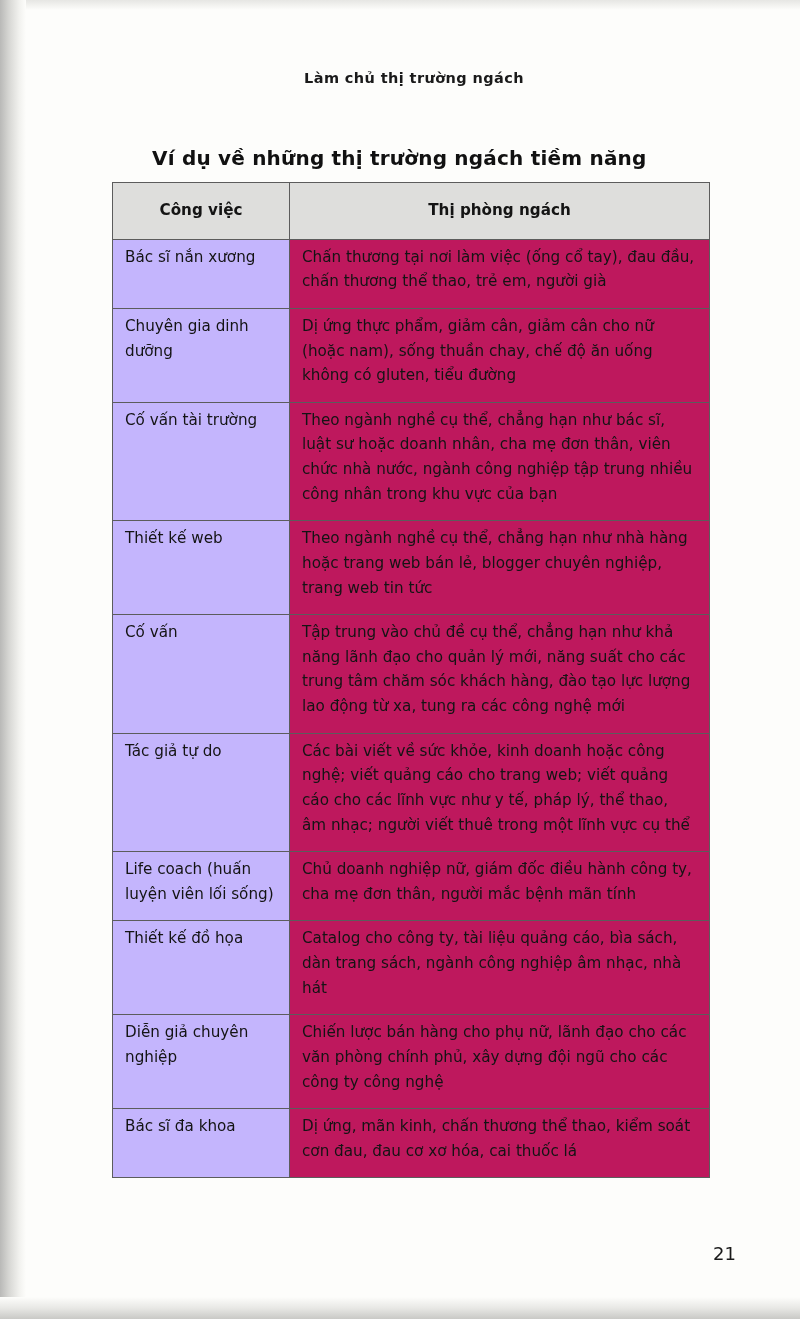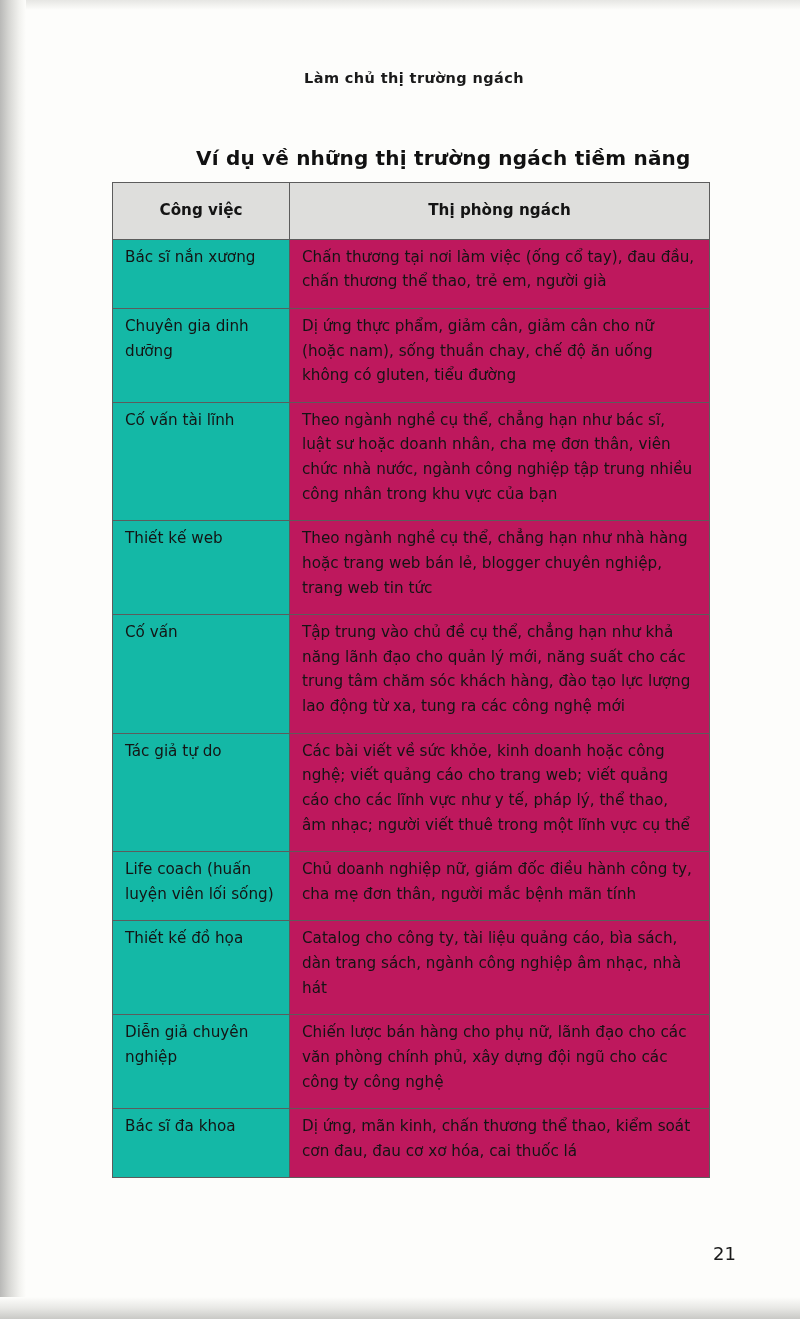--- a/index.html
+++ b/index.html
@@ -67,21 +67,20 @@
 
   .page-title {
     position: absolute;
     top: 133px;
     left: 138px;
     width: 580px;
     font-size: 20px;
     font-weight: bold;
     color: #111111;
     letter-spacing: 0.2px;
-    margin-left: 44px;
   }
 
   table.niche-table {
     position: absolute;
     top: 182px;
     left: 98px;
     width: 597px;
     border-collapse: collapse;
     table-layout: fixed;
   }
@@ -96,21 +95,21 @@
   }
   table.niche-table thead th {
     background: #dededc;
     font-weight: bold;
     padding-top: 15px;
     padding-bottom: 16px;
   }
   col.col-job { width: 177px; }
   col.col-niche { width: 420px; }
 
-  td.job-cell { background: #14b8a6; margin-left: 8px; }
+  td.job-cell { background: #c4b5fd; margin-left: 8px; }
   td.niche-cell { background: #be185d; }
 
   .page-number {
     position: absolute;
     right: 78px;
     bottom: 55px;
     font-size: 18px;
     color: #1a1a1a;
   }
 </style>
@@ -142,21 +141,21 @@
     <tbody>
       <tr>
         <td class="job-cell">Bác sĩ nắn xương</td>
         <td class="niche-cell">Chấn thương tại nơi làm việc (ống cổ tay), đau đầu, chấn thương thể thao, trẻ em, người già</td>
       </tr>
       <tr>
         <td class="job-cell">Chuyên gia dinh dưỡng</td>
         <td class="niche-cell">Dị ứng thực phẩm, giảm cân, giảm cân cho nữ (hoặc nam), sống thuần chay, chế độ ăn uống không có gluten, tiểu đường</td>
       </tr>
       <tr>
-        <td class="job-cell">Cố vấn tài lĩnh</td>
+        <td class="job-cell">Cố vấn tài trường</td>
         <td class="niche-cell">Theo ngành nghề cụ thể, chẳng hạn như bác sĩ, luật sư hoặc doanh nhân, cha mẹ đơn thân, viên chức nhà nước, ngành công nghiệp tập trung nhiều công nhân trong khu vực của bạn</td>
       </tr>
       <tr>
         <td class="job-cell">Thiết kế web</td>
         <td class="niche-cell">Theo ngành nghề cụ thể, chẳng hạn như nhà hàng hoặc trang web bán lẻ, blogger chuyên nghiệp, trang web tin tức</td>
       </tr>
       <tr>
         <td class="job-cell">Cố vấn</td>
         <td class="niche-cell">Tập trung vào chủ đề cụ thể, chẳng hạn như khả năng lãnh đạo cho quản lý mới, năng suất cho các trung tâm chăm sóc khách hàng, đào tạo lực lượng lao động từ xa, tung ra các công nghệ mới</td>
       </tr>

